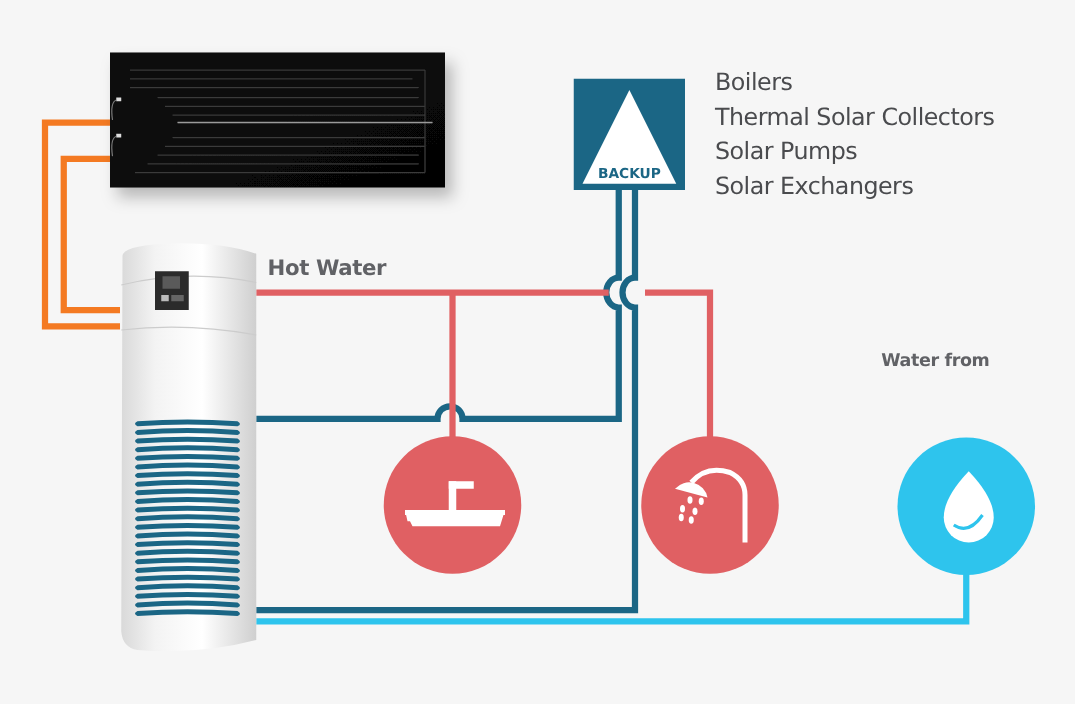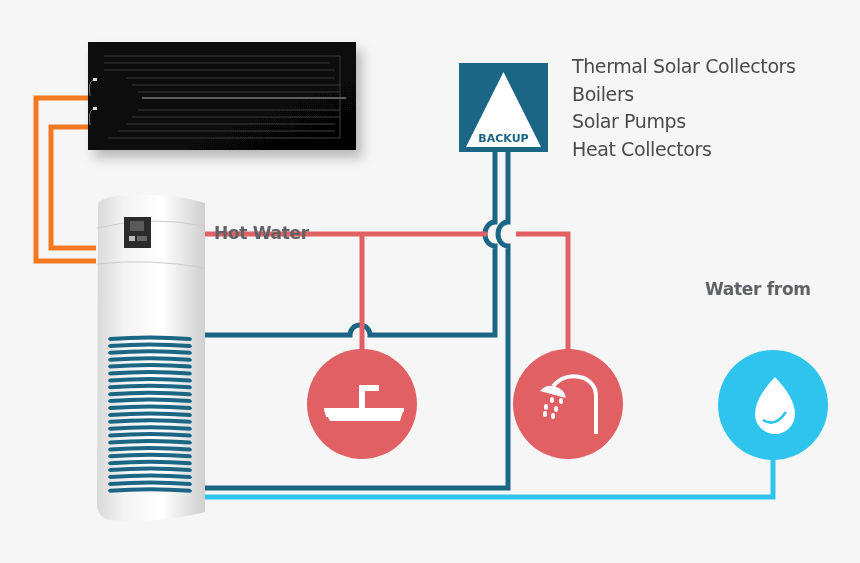--- a/index.html
+++ b/index.html
@@ -1,21 +1,21 @@
 <!DOCTYPE html>
 <html><head>
 <meta charset="utf-8">
 <style>
   html, body { margin: 0; padding: 0; }
   body { width: 860px; height: 563px; background: #f6f6f6; overflow: hidden; position: relative;
          font-family: "DejaVu Sans", sans-serif; }
   #stage { position: absolute; left: 0; top: 0; width: 860px; height: 563px; }
   .label { position: absolute; color: #616266; }
-  .hot-label { left: 214px; top: 223px; font-weight: bold; font-size: 17px; letter-spacing: -0.3px; }
-  .supply-label { left: 705px; top: 278px; font-weight: bold; font-size: 17px; line-height: 23px; letter-spacing: -0.3px; }
+  .hot-label { left: 214px; top: 205px; font-weight: bold; font-size: 17px; letter-spacing: -0.3px; }
+  .supply-label { left: 705px; top: 278px; font-weight: bold; font-size: 14px; line-height: 23px; letter-spacing: -0.3px; }
   .backup-list { position: absolute; left: 572px; top: 53px; margin: 0; padding: 0; list-style: none; }
   .backup-list li { color: #4a4b4e; font-size: 19px; line-height: 27.5px; letter-spacing: -0.4px; }
   .backup-text { font-family: "DejaVu Sans", sans-serif; font-weight: bold; font-size: 11px; fill: #1b6685; }
 </style>
 </head>
 <body>
 
 <svg id="stage" width="860" height="563" viewBox="0 0 860 563" xmlns="http://www.w3.org/2000/svg">
   <defs>
     <linearGradient id="tankGrad" x1="0" x2="1" y1="0" y2="0">
@@ -147,17 +147,17 @@
     <path d="M763,420 Q775,428 786,412" fill="none" stroke="#2ec4ed" stroke-width="2.5"></path>
   </g>
 </svg>
 
 <div class="label hot-label">Hot Water</div>
 <div class="label supply-label">
   <div>Water from</div>
 </div>
 
 <ul class="backup-list">
+  <li>Boilers</li>
   <li>Thermal Solar Collectors</li>
-  <li>Boilers</li>
   <li>Solar Pumps</li>
-  <li>Heat Collectors</li>
+  <li>Solar Exchangers</li>
 </ul>
 
 </body></html>

